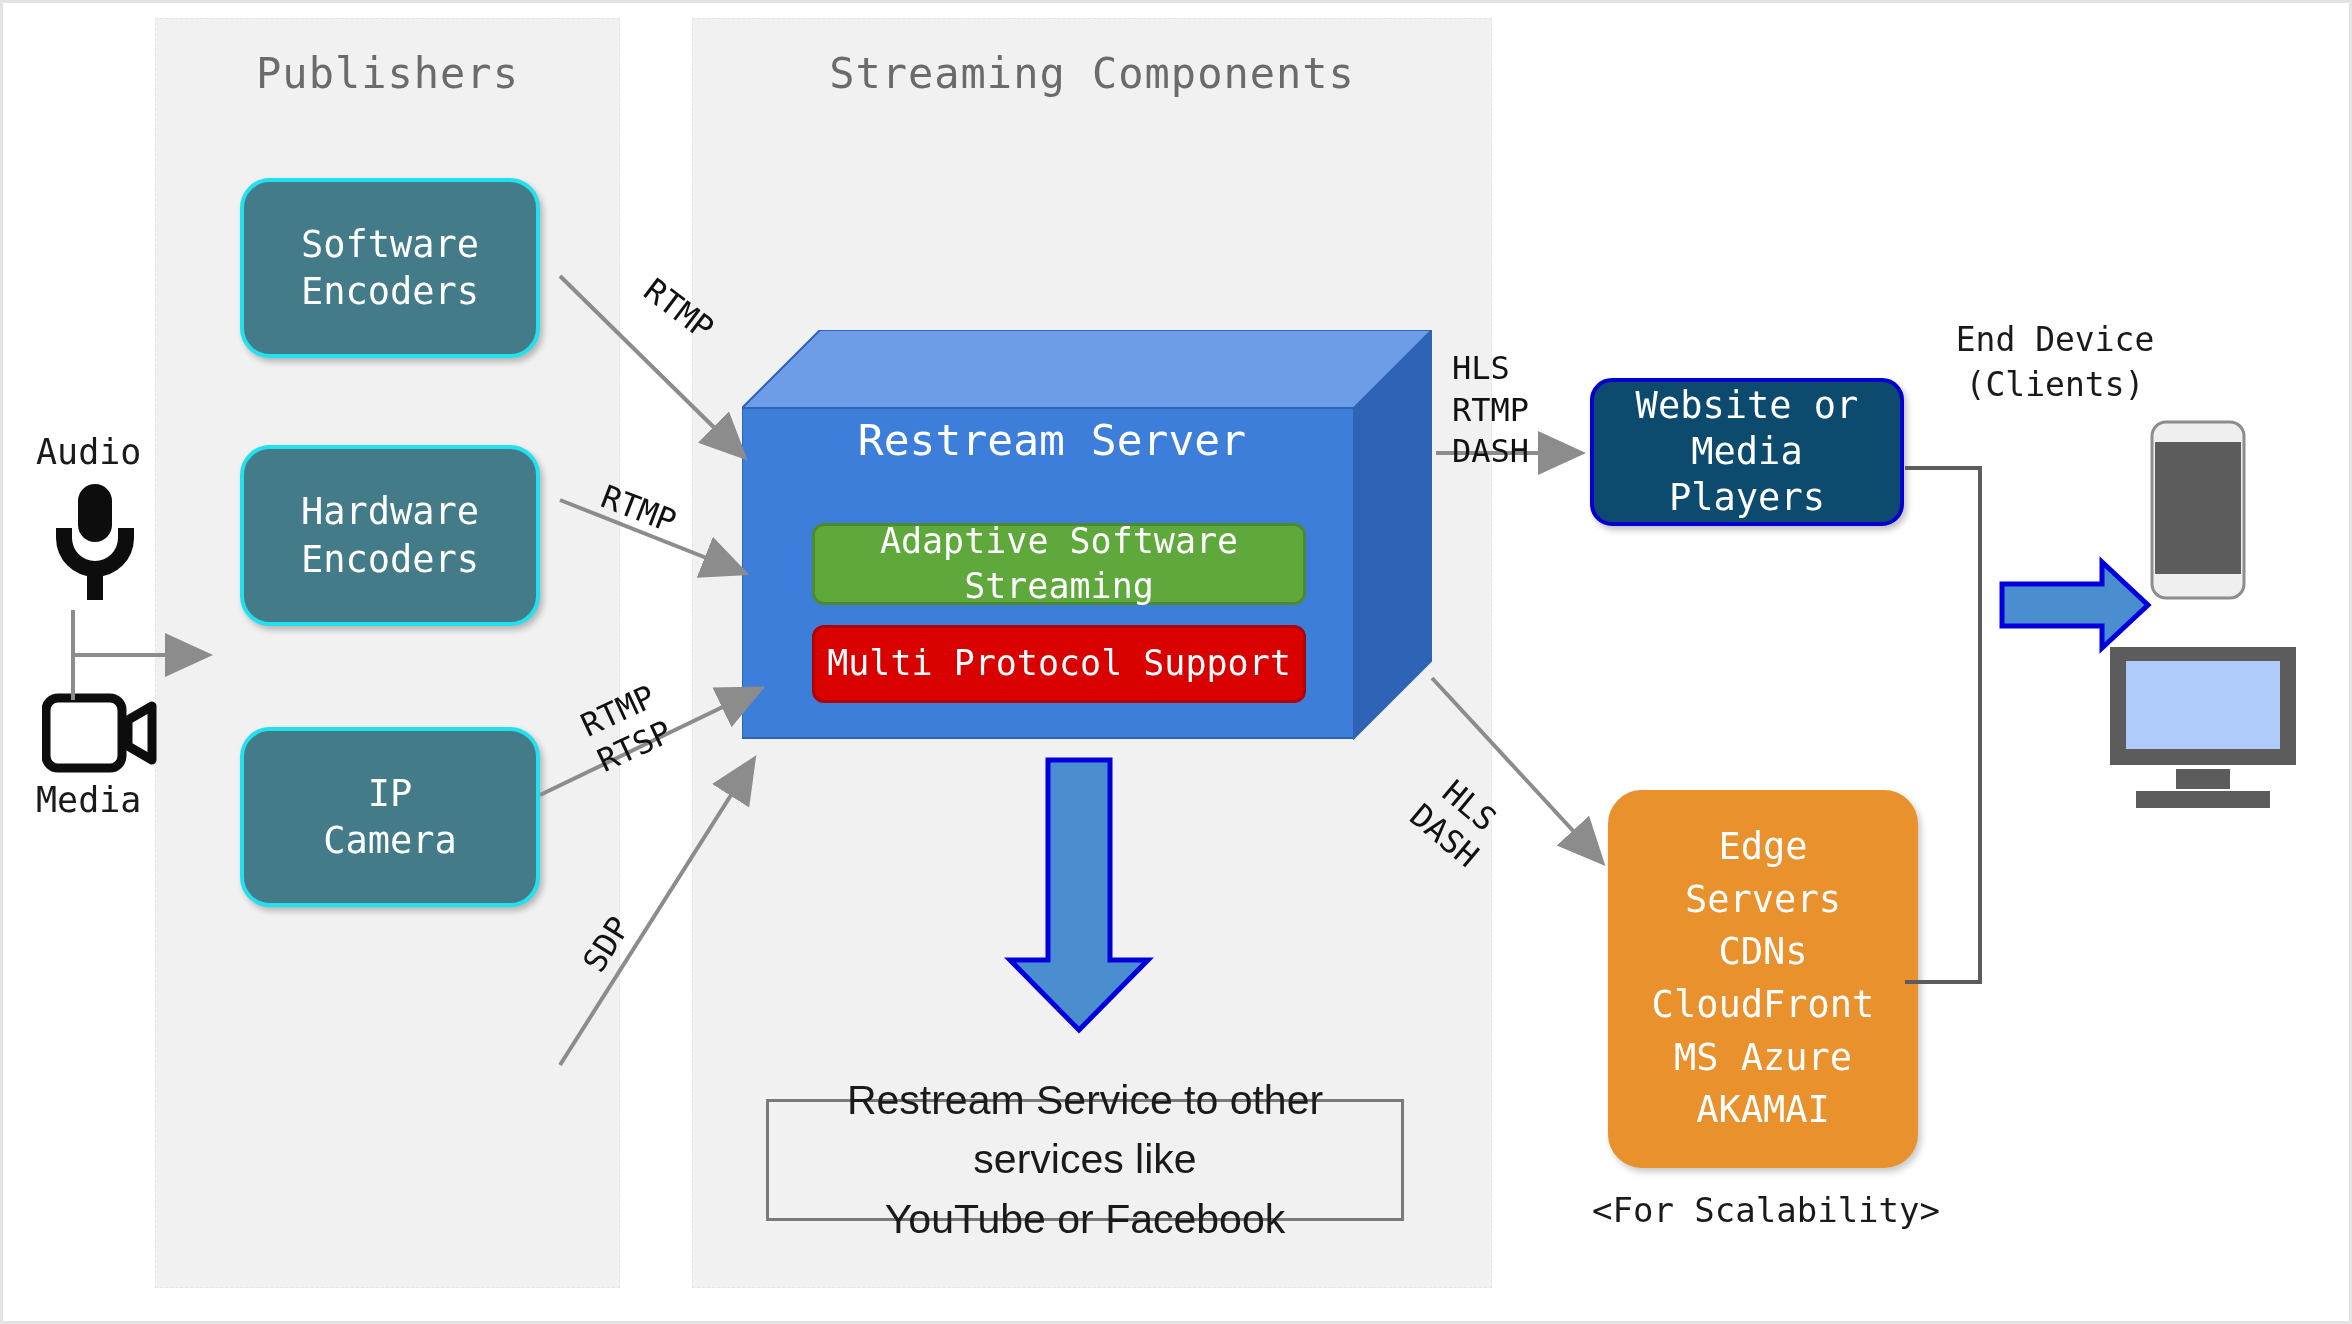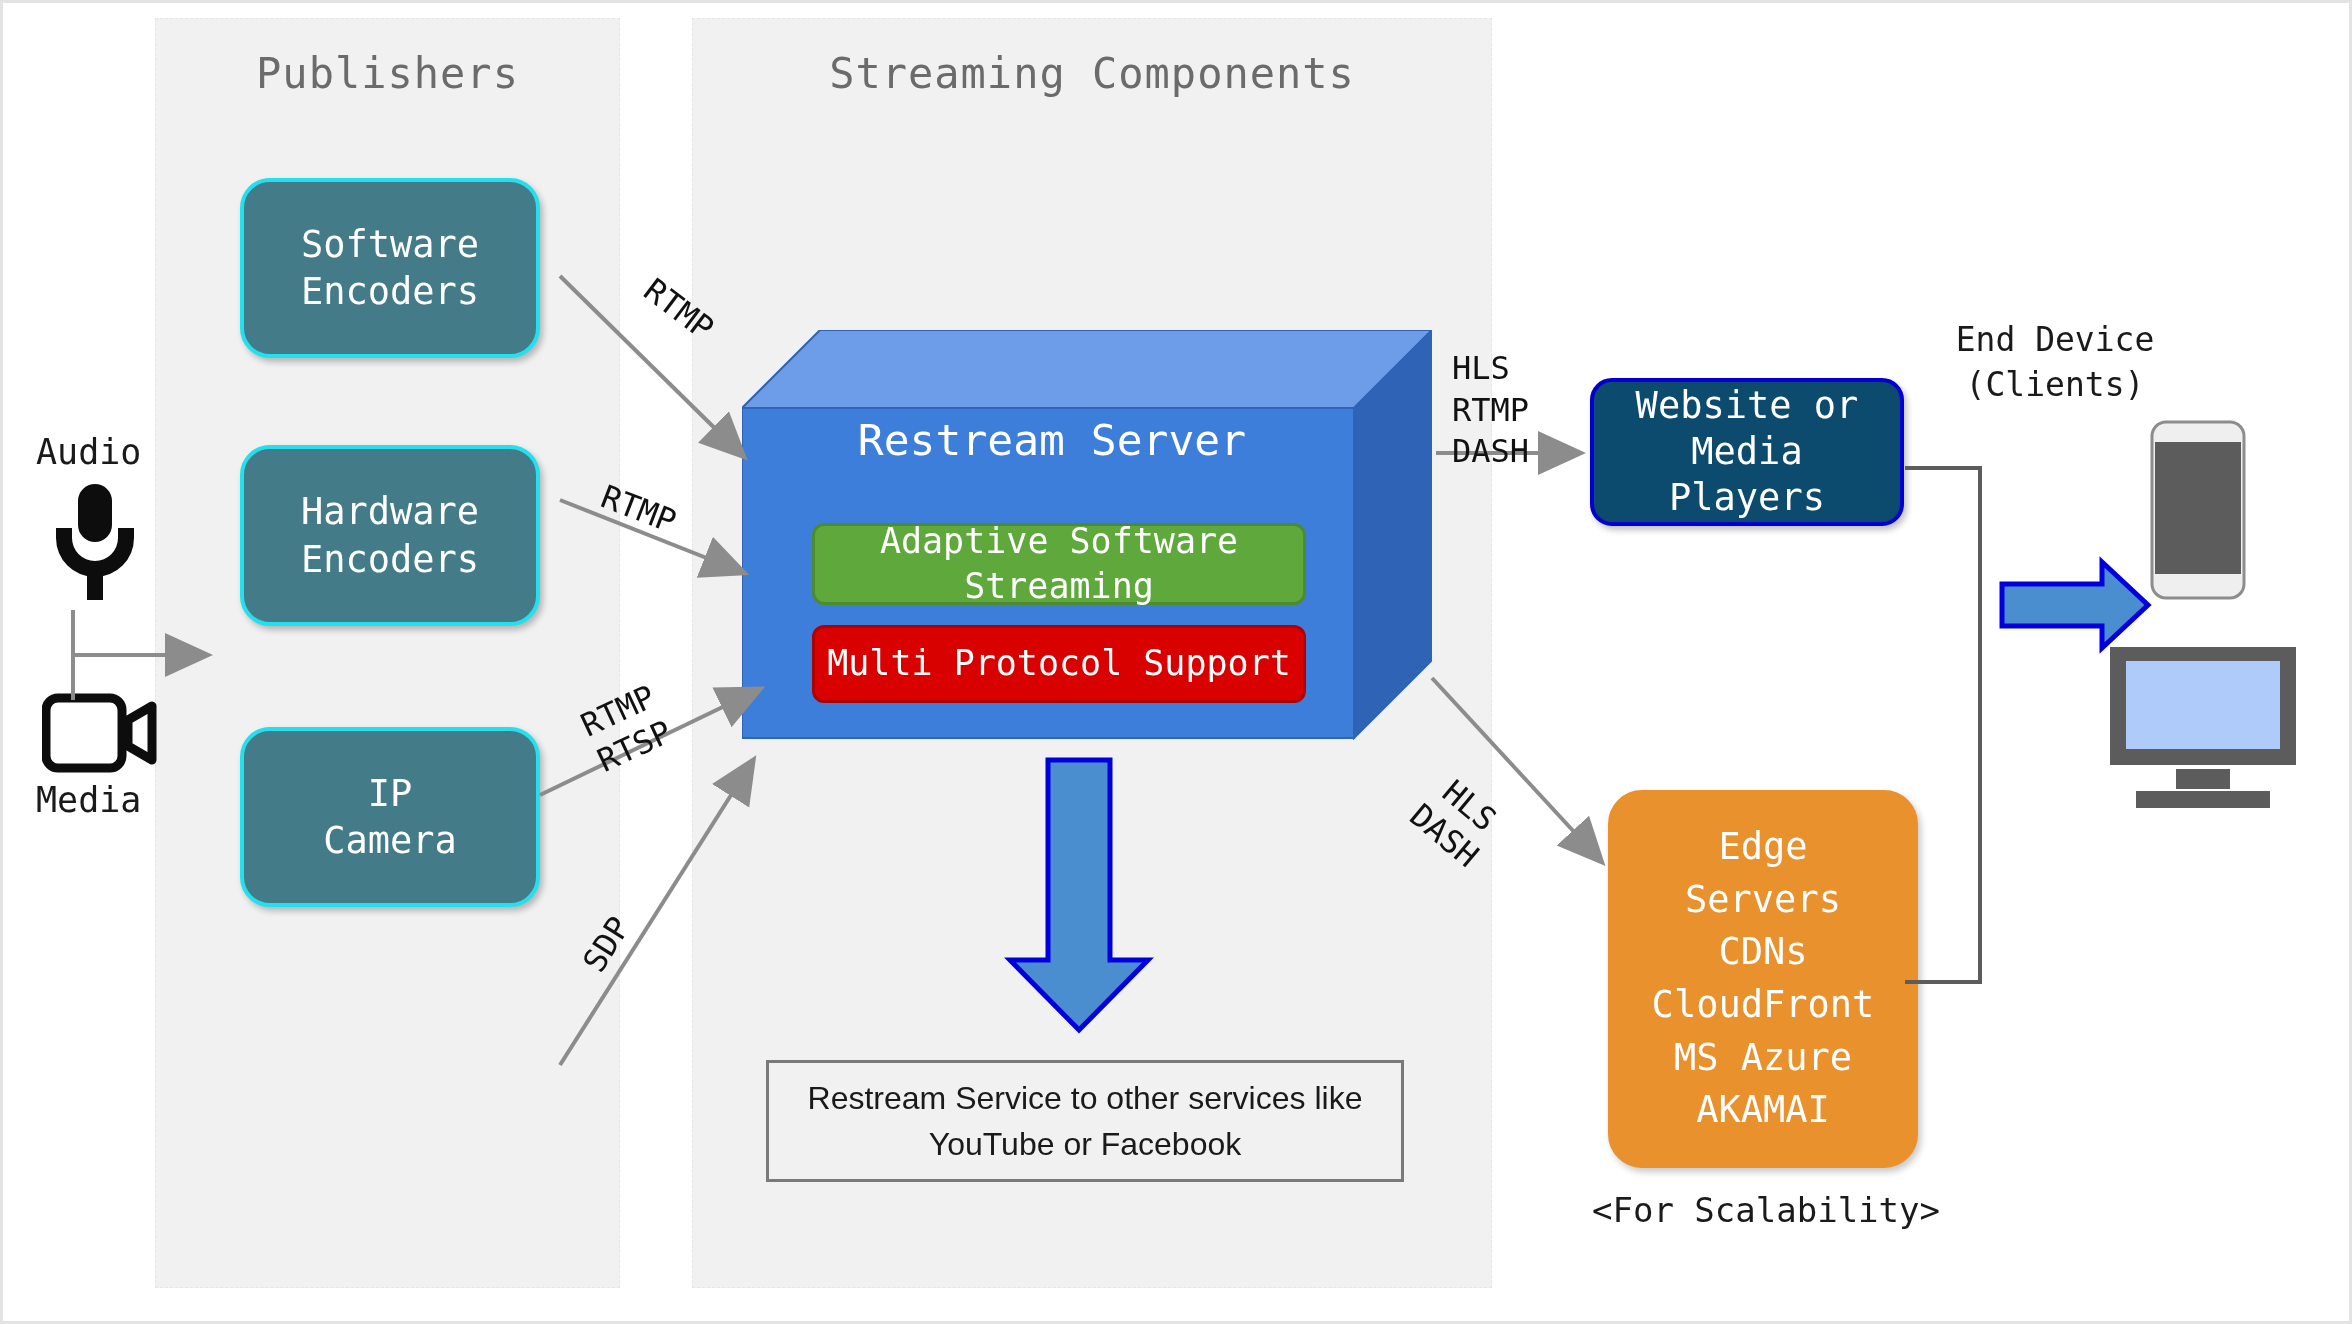--- a/index.html
+++ b/index.html
@@ -99,26 +99,26 @@
     left: 812px; top: 523px; width: 494px; height: 82px;
     background: #5fa83c; border: 3px solid #4c8c2f; font-size: 35px;
   }
   #pill-mps {
     left: 812px; top: 625px; width: 494px; height: 78px;
     background: #d90000; border: 3px solid #b00000; font-size: 35px;
   }
 
   
   #restream {
-    position: absolute; left: 766px; top: 1060px; width: 638px; height: 122px;
+    position: absolute; left: 766px; top: 1099px; width: 638px; height: 122px;
     background: #f1f1f1; border: 3px solid #7a7a7a;
     display: flex; align-items: center; justify-content: center;
     text-align: center; color: #1a1a1a;
     font-family: "Liberation Sans", sans-serif;
-    font-size: 32px; line-height: 1.45; white-space: pre-line;
+    font-size: 41px; line-height: 1.45; white-space: pre-line;
   }
 
   
   #client-website {
     position: absolute; left: 1590px; top: 378px; width: 314px; height: 148px;
     background: #0c4a6e; border: 4px solid #0000d0; border-radius: 22px;
     display: flex; align-items: center; justify-content: center;
     text-align: center; color: #ffffff; font-size: 37px; line-height: 1.25;
     white-space: pre-line;
     box-shadow: 3px 4px 6px rgba(0,0,0,0.25);

